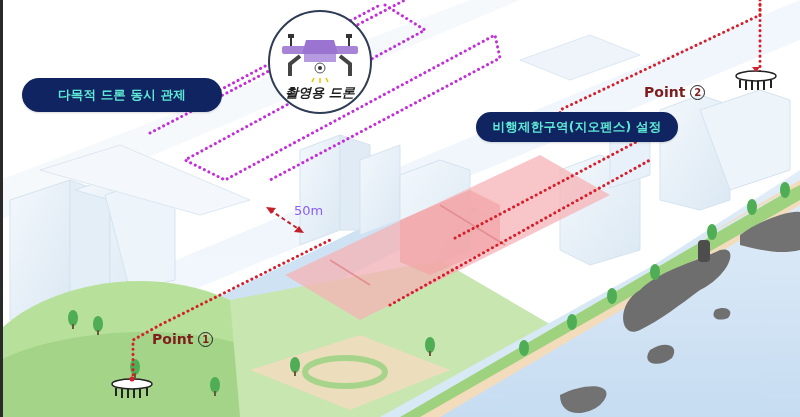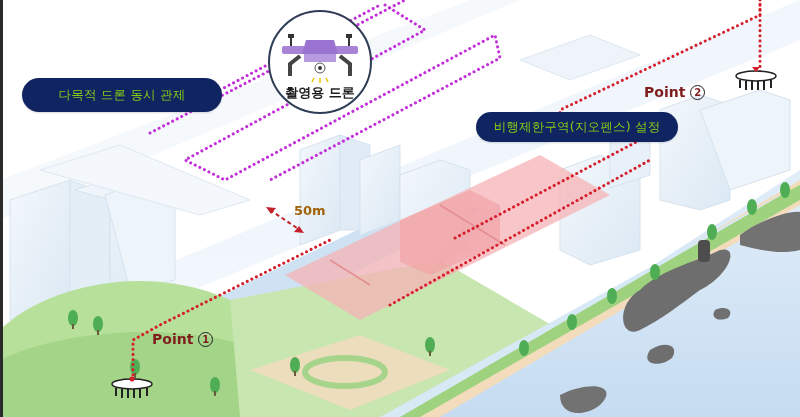--- a/index.html
+++ b/index.html
@@ -1,33 +1,33 @@
 <!DOCTYPE html>
 <html><head>
 <meta charset="utf-8">
 <style>
   * { box-sizing: border-box; margin: 0; padding: 0; }
   html, body { width: 800px; height: 417px; overflow: hidden; background: #ffffff; }
   body { font-family: "DejaVu Sans", "Liberation Sans", sans-serif; position: relative; }
   .stage { position: absolute; left: 0; top: 0; width: 800px; height: 417px; overflow: hidden; }
   svg.scene { position: absolute; left: 0; top: 0; }
   .pill {
-    position: absolute; background: #0f2460; color: #84cc16; border-radius: 18px;
-    font-weight: normal; font-size: 12.5px; display: flex; align-items: center; justify-content: center;
+    position: absolute; background: #0f2460; color: #5eead4; border-radius: 18px;
+    font-weight: bold; font-size: 12.5px; display: flex; align-items: center; justify-content: center;
     letter-spacing: 0.2px; white-space: nowrap; box-shadow: 0 1px 2px rgba(0,0,0,0.15);
   }
   .circle {
     position: absolute; border-radius: 50%; background: #ffffff; border: 2.5px solid #2f3c55;
-    display: flex; flex-direction: column; align-items: center; justify-content: flex-end;
+    display: flex; flex-direction: column; align-items: center; justify-content: flex-end; font-style: italic;
   }
   .circle .clabel { font-weight: bold; font-size: 13px; color: #1e1e1e; margin-bottom: 10px; }
   .circle svg { position: absolute; left: 0; top: 0; }
   .point-label { position: absolute; font-weight: bold; font-size: 14px; color: #7f1d1d; display: flex; align-items: center; gap: 5px; }
   .point-num { display: inline-flex; width: 15px; height: 15px; border: 1.8px solid #1e1e1e; border-radius: 50%; font-size: 10px; align-items: center; justify-content: center; }
-  .dist { position: absolute; font-weight: bold; font-size: 13px; color: #a16207; }
+  .dist { position: absolute; font-weight: normal; font-size: 13px; color: #8b5cf6; }
   .leftbar { position: absolute; left: 0; top: 0; width: 3px; height: 417px; background: #2a2a2a; }
 </style>
 </head>
 <body>
 
 <div class="stage">
 
   <svg class="scene" width="800" height="417" viewBox="0 0 800 417">
     <defs>
       <linearGradient id="bldg" x1="0" y1="0" x2="1" y2="1">

